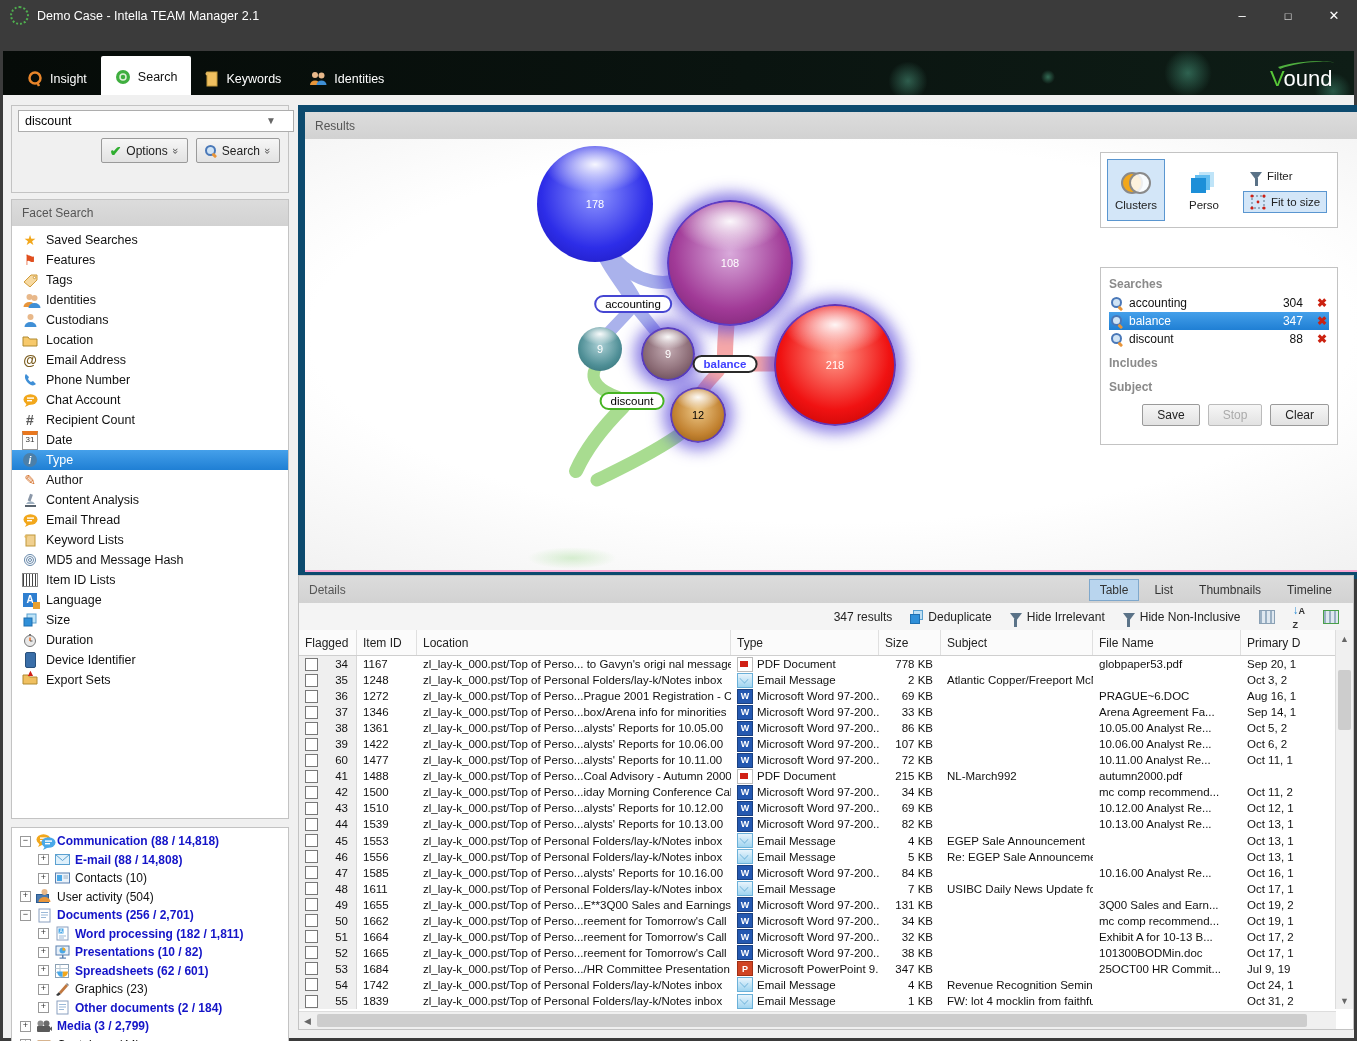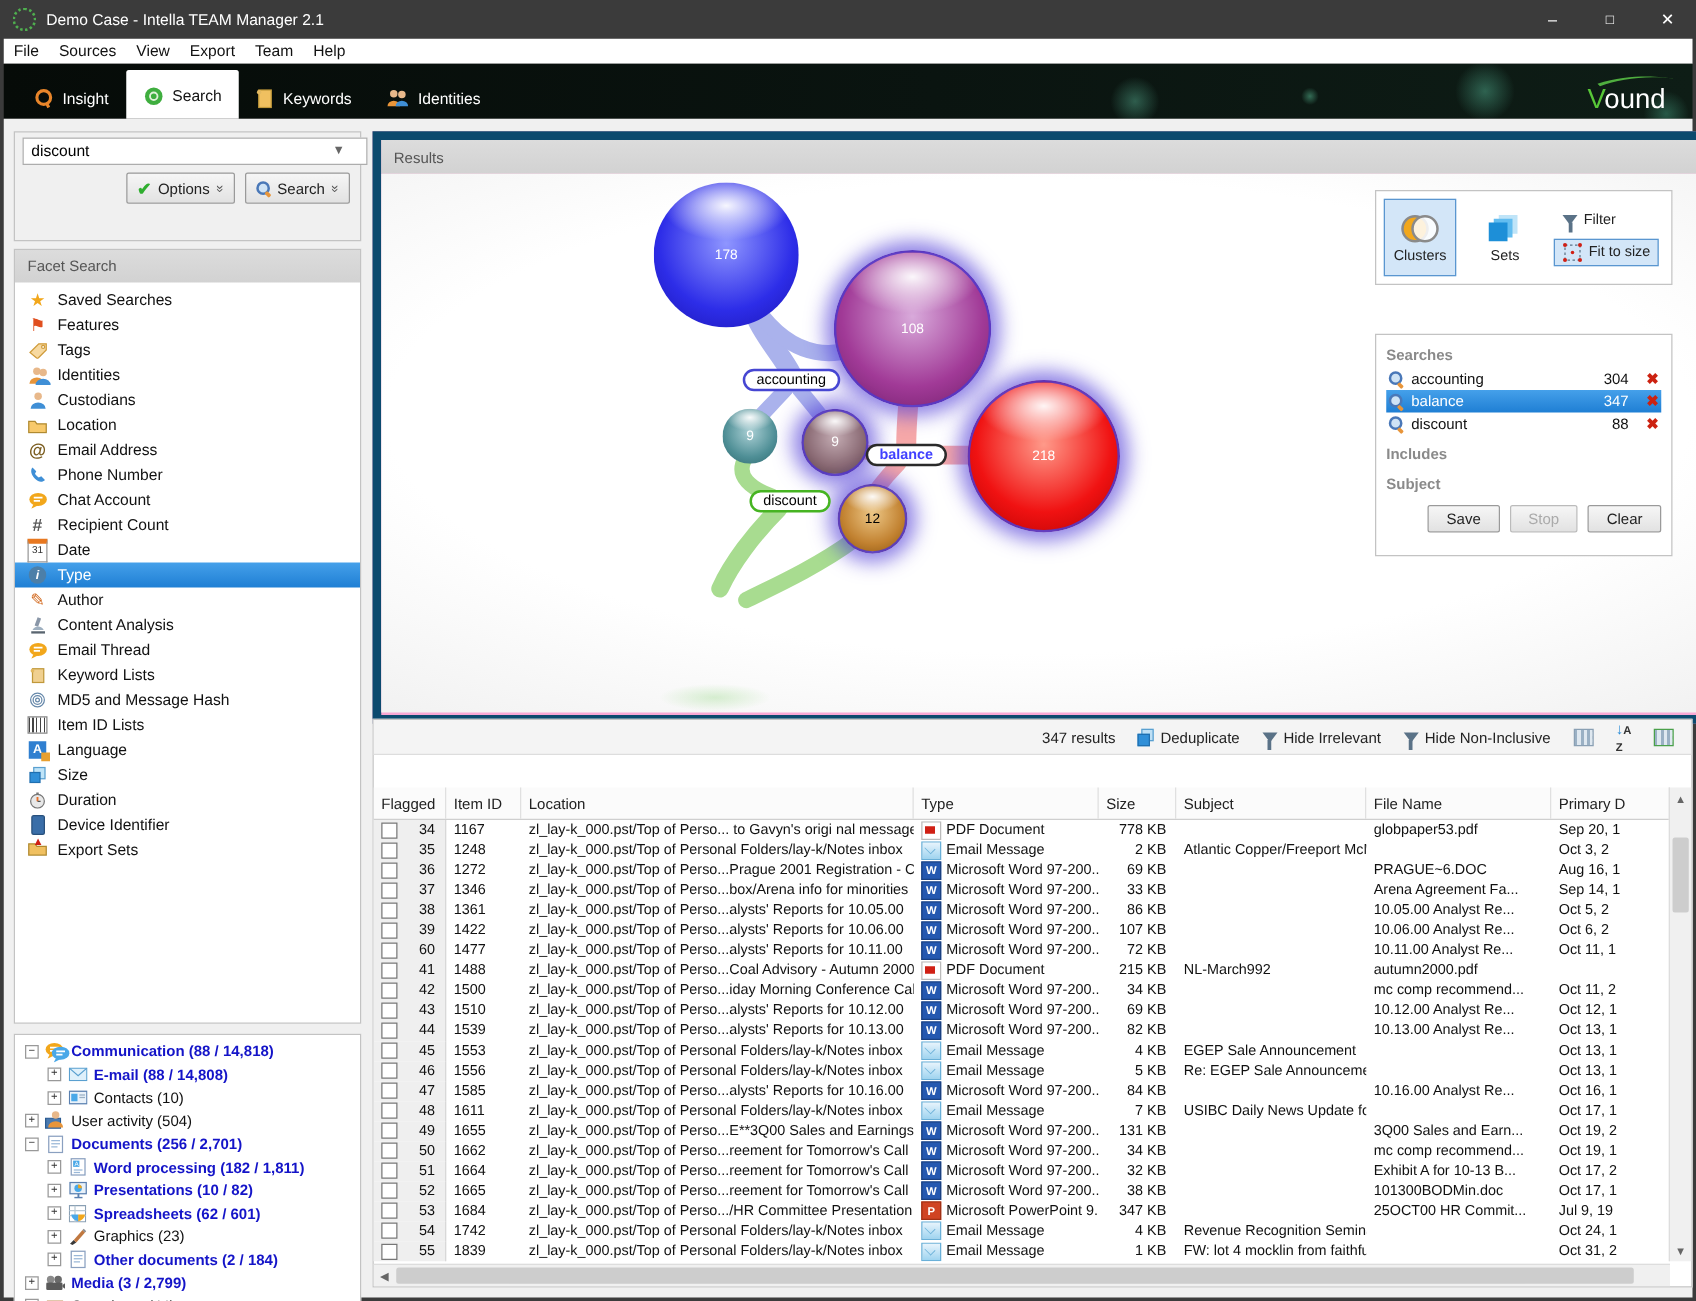--- a/index.html
+++ b/index.html
@@ -129,28 +129,20 @@
   <div id="titlebar">
     <span id="app-logo"></span>
     <span class="t">Demo Case - Intella TEAM Manager 2.1</span>
     <div id="wctrl">
       <span>–</span>
       <span class="sq">□</span>
       <span>✕</span>
     </div>
   </div>
 
-  <div id="menubar">
-      <span class="menu-item">File</span>
-      <span class="menu-item">Sources</span>
-      <span class="menu-item">View</span>
-      <span class="menu-item">Export</span>
-      <span class="menu-item">Team</span>
-      <span class="menu-item">Help</span>
-    </div>
 
   <div id="navbar">
     <div id="navtabs">
         <span class="nav-tab">
           <svg width="16" height="16">
             <circle cx="8" cy="7" r="5.5" fill="none" stroke="#e8852a" stroke-width="2.5"></circle>
             <path d="M10,11 L12,15" stroke="#e8852a" stroke-width="2.5"></path>
           </svg>
           <span>Insight</span>
         </span>
@@ -576,21 +568,21 @@
               <circle cx="21" cy="13" r="10" fill="rgba(255,255,255,.85)" stroke="#8a8a8a" stroke-width="2"></circle>
             </svg>
             <span>Clusters</span>
           </div>
           <div class="big-btn">
             <svg width="30" height="26" viewBox="0 0 30 26">
               <rect x="10" y="2" width="15" height="15" fill="#bfe4f8"></rect>
               <rect x="6" y="5" width="15" height="15" fill="#63bdf0"></rect>
               <rect x="2" y="8" width="15" height="15" fill="#1d8fd8"></rect>
             </svg>
-            <span>Sets</span>
+            <span>Perso</span>
           </div>
           <div class="mini-col">
             <span class="mini-btn">
               <span class="funnel"></span>
               <span>Filter</span>
             </span>
             <span class="mini-btn sel">
               <svg width="16" height="16" viewBox="0 0 16 16">
                 <rect x="2" y="2" width="12" height="12" fill="none" stroke="#5a7287" stroke-dasharray="2,2"></rect>
                 <circle cx="2" cy="2" r="1.6" fill="#d02015"></circle>
@@ -626,21 +618,21 @@
               </div>
             </div>
           <div class="sec-hdr" style="margin-top:8px;">Includes</div>
           <div class="sec-hdr" style="margin-top:10px;">Subject</div>
           <div id="sb-btns">
             <span class="sbtn">Save</span>
             <span class="sbtn dis">Stop</span>
             <span class="sbtn">Clear</span>
           </div>
         </div>
-      <div class="bubble" style="left: 218px; top: 7px; width: 116px; height: 116px; color: rgb(255, 255, 255); background: radial-gradient(55% 30% at 50% 16%, rgba(255, 255, 255, 0.95), rgba(255, 255, 255, 0) 80%), radial-gradient(circle at 50% 42%, rgb(143, 150, 255) 0%, rgb(45, 45, 232) 60%, rgb(26, 19, 176) 100%); align-items: center;">
+      <div class="bubble" style="left: 232px; top: 7px; width: 116px; height: 116px; color: rgb(255, 255, 255); background: radial-gradient(55% 30% at 50% 16%, rgba(255, 255, 255, 0.95), rgba(255, 255, 255, 0) 80%), radial-gradient(circle at 50% 42%, rgb(143, 150, 255) 0%, rgb(45, 45, 232) 60%, rgb(26, 19, 176) 100%); align-items: center;">
             <span>178</span>
           </div>
           <div class="bubble" style="left: 362px; top: 61px; width: 122px; height: 122px; color: rgb(255, 255, 255); background: radial-gradient(55% 30% at 50% 16%, rgba(255, 255, 255, 0.95), rgba(255, 255, 255, 0) 80%), radial-gradient(circle at 50% 42%, rgb(217, 170, 219) 0%, rgb(161, 58, 151) 60%, rgb(110, 29, 104) 100%); box-shadow: rgba(80, 60, 215, 0.65) 0px 0px 15px 7px; border: 2px solid rgba(84, 56, 200, 0.9);">
             <span>108</span>
           </div>
           <div class="bubble" style="left: 469px; top: 165px; width: 118px; height: 118px; color: rgb(255, 255, 255); background: radial-gradient(55% 30% at 50% 16%, rgba(255, 255, 255, 0.95), rgba(255, 255, 255, 0) 80%), radial-gradient(circle at 50% 42%, rgb(255, 154, 138) 0%, rgb(240, 18, 18) 60%, rgb(180, 0, 0) 100%); box-shadow: rgba(80, 60, 215, 0.65) 0px 0px 15px 7px; border: 2px solid rgba(84, 56, 200, 0.9);">
             <span>218</span>
           </div>
           <div class="bubble" style="left: 273px; top: 188px; width: 44px; height: 44px; color: rgb(255, 255, 255); background: radial-gradient(55% 30% at 50% 16%, rgba(255, 255, 255, 0.95), rgba(255, 255, 255, 0) 80%), radial-gradient(circle at 50% 42%, rgb(170, 207, 212) 0%, rgb(79, 143, 150) 60%, rgb(45, 104, 110) 100%);">
             <span>9</span>
@@ -651,20 +643,29 @@
           <div class="bubble" style="left: 365px; top: 248px; width: 52px; height: 52px; color: rgb(0, 0, 0); background: radial-gradient(55% 30% at 50% 16%, rgba(255, 255, 255, 0.95), rgba(255, 255, 255, 0) 80%), radial-gradient(circle at 50% 42%, rgb(236, 198, 133) 0%, rgb(194, 130, 49) 60%, rgb(138, 84, 16) 100%); box-shadow: rgba(80, 60, 215, 0.65) 0px 0px 15px 7px; border: 2px solid rgba(84, 56, 200, 0.9);">
             <span>12</span>
           </div>
           <div class="blabel" style="left: 328px; top: 165px; border: 2px solid rgb(70, 70, 210); color: rgb(0, 0, 0);">accounting</div>
           <div class="blabel" style="left: 420px; top: 225px; border: 2px solid rgb(42, 42, 42); color: rgb(64, 64, 255); font-weight: bold;">balance</div>
           <div class="blabel" style="left: 327px; top: 262px; border: 2px solid rgb(70, 180, 34); color: rgb(0, 0, 0);">discount</div>
         </div>
     </div>
 
     <div id="details">
+      <div id="det-hdr" class="panel-hdr">
+        <span>Details</span>
+        <div class="hdr-tabs" id="det-tabs">
+            <span class="hdr-tab sel">Table</span>
+            <span class="hdr-tab">List</span>
+            <span class="hdr-tab">Thumbnails</span>
+            <span class="hdr-tab">Timeline</span>
+          </div>
+      </div>
       <div id="det-toolbar">
         <span>347 results</span>
         <span class="tb-item">
           <span class="dedup-icon"></span>
           <span>Deduplicate</span>
         </span>
         <span class="tb-item">
           <span class="funnel"></span>
           <span>Hide Irrelevant</span>
         </span>

